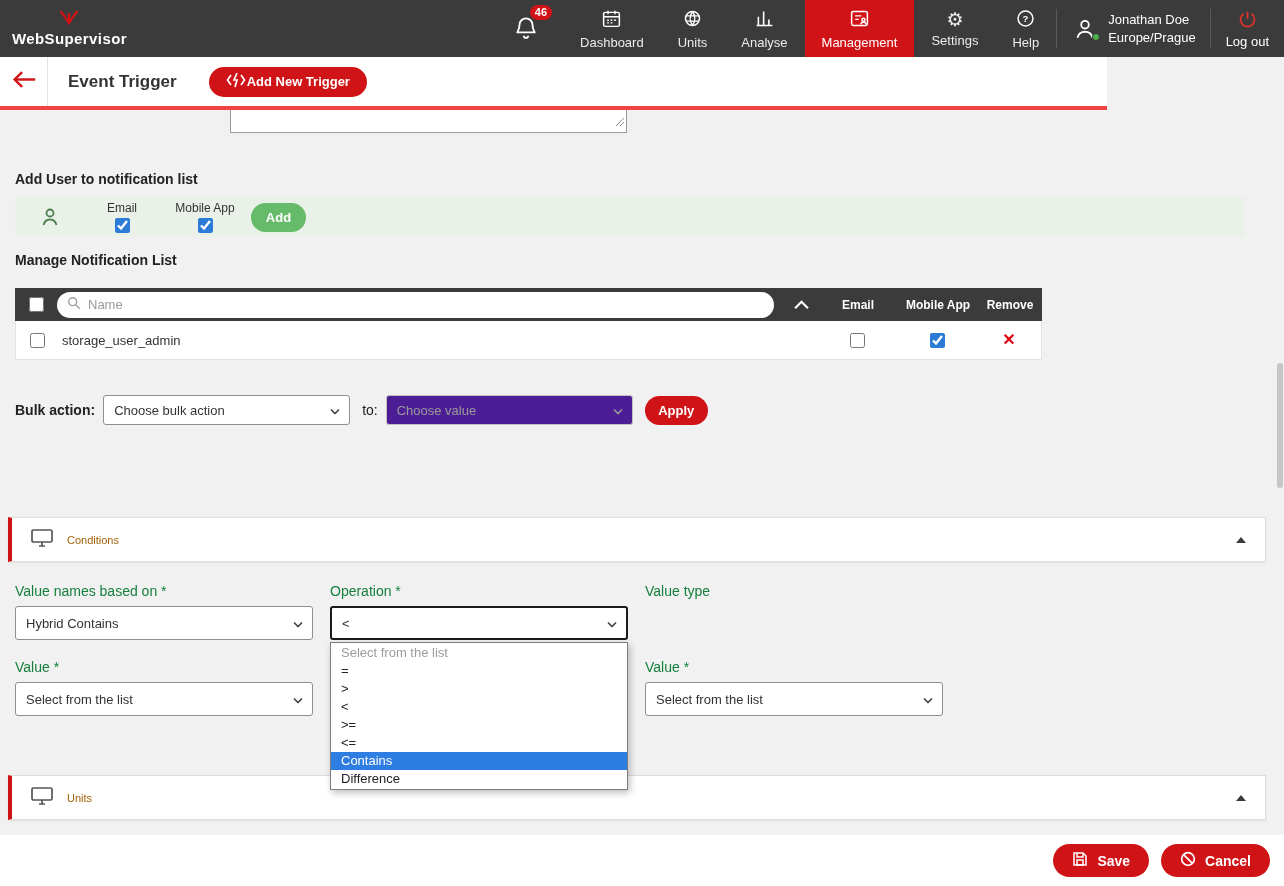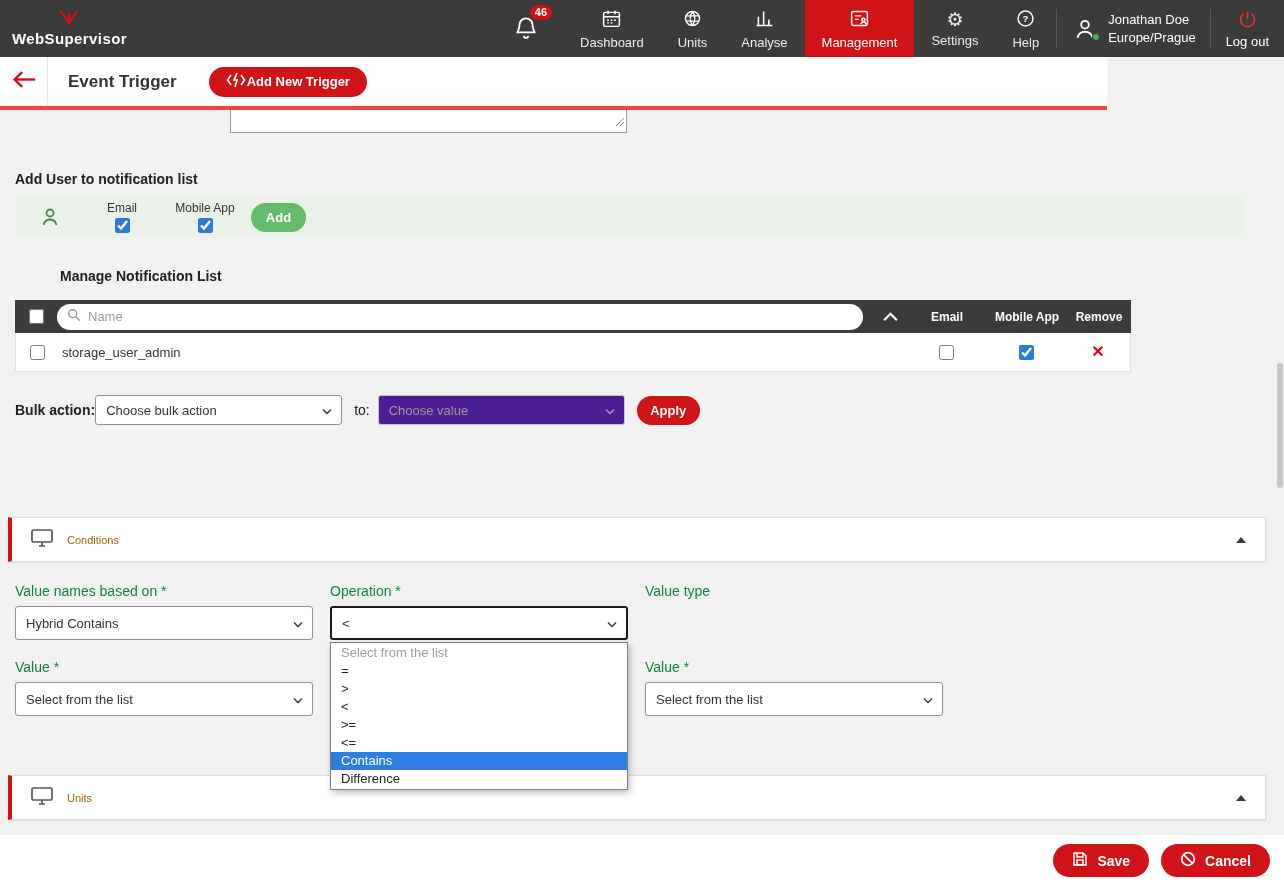--- a/index.html
+++ b/index.html
@@ -44,38 +44,38 @@
   .search-pill { flex:1; height:32px; margin-right:16px; background:#fff; border:1px solid #c9c9c9; border-radius:16px; display:flex; align-items:center; gap:9px; padding:0 13px; }
   .search-pill input { flex:1; border:none; outline:none; font-family:"Liberation Sans",sans-serif; font-size:14px; color:#333; background:transparent; }
   .search-pill input::placeholder { color:#9a9a9a; }
   .chk-col { display:flex; flex-direction:column; align-items:center; gap:3px; font-size:12px; color:#333; }
   .chk-col.email { width:74px; }
   .chk-col.mobile { width:92px; }
   input[type=checkbox] { width:15px; height:15px; accent-color:#2b7bd7; cursor:pointer; }
   .add-btn { width:55px; height:29px; margin-right:10px; border:none; border-radius:15px; background:#66bb6a; color:#fff; font-family:"Liberation Sans",sans-serif; font-size:13px; font-weight:bold; cursor:pointer; }
 
   
-  .table { position:absolute; left:15px; top:300px; width:1116px; }
+  .table { position:absolute; left:15px; top:288px; width:1027px; }
   .thead { height:33px; background:#3b3b3b; display:flex; align-items:center; color:#fff; }
   .col-cb { width:42px; display:flex; align-items:center; justify-content:center; }
   .col-main { flex:1; display:flex; align-items:center; }
   .name-pill { flex:1; height:26px; margin-right:10px; background:#fff; border-radius:13px; display:flex; align-items:center; gap:7px; padding:0 10px; }
   .name-pill input { flex:1; border:none; outline:none; font-family:"Liberation Sans",sans-serif; font-size:13px; color:#333; background:transparent; }
   .name-pill input::placeholder { color:#9a9a9a; }
   .col-sort { width:34px; display:flex; align-items:center; justify-content:center; cursor:pointer; }
   .col-80 { width:80px; display:flex; align-items:center; justify-content:center; font-size:12px; font-weight:bold; }
   .col-64 { width:64px; display:flex; align-items:center; justify-content:center; font-size:12px; font-weight:bold; }
   .trow { height:39px; background:#fff; border:1px solid #e2e2e2; border-top:none; display:flex; align-items:center; }
   .row-name { flex:1; font-size:13px; color:#333; padding-left:4px; }
   .spacer-34 { width:34px; }
   .remove-x { color:#e20613; font-size:16px; font-weight:bold; cursor:pointer; line-height:16px; }
 
   
   .bulk-row { position:absolute; left:15px; top:395px; height:30px; display:flex; align-items:center; }
-  .bulk-label { font-size:14px; font-weight:bold; color:#222; }
+  .bulk-label { font-size:14px; font-weight:bold; color:#222; margin-right:8px; }
   .to-label { font-size:14px; color:#222; margin:0 8px 0 12px; }
   .sel { position:relative; background:#fff; border:1px solid #8f8f8f; border-radius:3px; font-size:13px; color:#333; cursor:pointer; display:flex; align-items:center; }
   .sel .chev { position:absolute; right:9px; top:50%; transform:translateY(-50%); }
   .sel.small { width:247px; height:30px; padding:0 26px 0 10px; }
   .sel.disabled { background:#4c1d95; color:#9a9a9a; border-color:#c2c2c2; cursor:default; }
   .apply-btn { width:63px; height:29px; margin-left:12px; border:none; border-radius:15px; background:#d01317; color:#fff; font-family:"Liberation Sans",sans-serif; font-size:13px; font-weight:bold; cursor:pointer; }
 
   
   .panel { position:absolute; left:8px; width:1258px; height:45px; background:#fff; border:1px solid #ddd; border-left:4px solid #d01317; box-shadow:0 1px 2px rgba(0,0,0,.07); display:flex; align-items:center; gap:13px; padding:0 18px; }
   .panel-title { font-size:11px; color:#a16207; }
@@ -258,21 +258,21 @@
       <span>Email</span>
       <input type="checkbox" checked="" style="">
     </label>
     <label class="chk-col mobile">
       <span>Mobile App</span>
       <input type="checkbox" checked="" style="">
     </label>
     <button class="add-btn">Add</button>
   </div>
 
-  <div class="section-label" style="top:268px;margin-left:45px;">Manage Notification List</div>
+  <div class="section-label" style="top:252px;">Manage Notification List</div>
 
   <div class="table">
     <div class="thead">
       <div class="col-cb">
         <input type="checkbox" style="">
       </div>
       <div class="col-main">
         <div class="name-pill">
           <span>
             <svg width="14" height="14" viewBox="0 0 16 16" fill="none" stroke="#9a9a9a" stroke-width="1.6">

